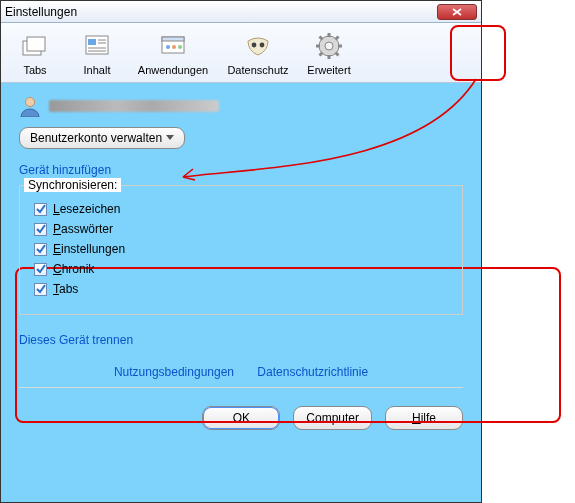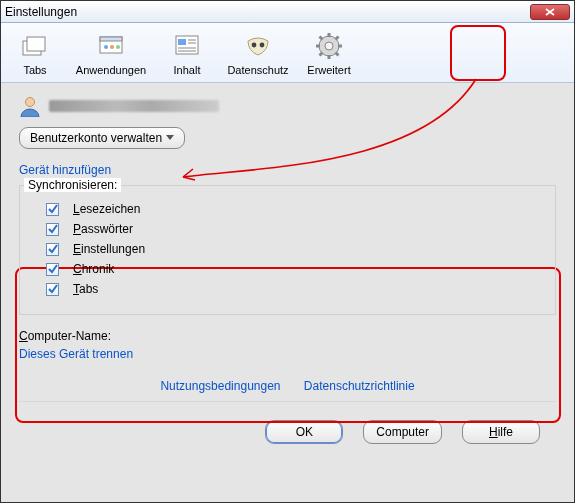--- a/index.html
+++ b/index.html
@@ -1,47 +1,47 @@
 <!DOCTYPE html>
 <html><head>
 <meta charset="utf-8">
 <style>
   * { box-sizing: border-box; margin: 0; padding: 0; font-family: "Segoe UI", Tahoma, sans-serif; font-size: 12px; }
   body { background: #fff; }
-  .window { width: 575px; height: 503px; border: 1px solid #333; background: #e5e5e5; position: relative; }
+  .window { width: 482px; height: 503px; border: 1px solid #333; background: #7dd3fc; position: relative; }
   .titlebar { height: 22px; background: linear-gradient(#fff, #e4ecf7); border-bottom: 1px solid #9db2cf; display: flex; align-items: center; padding: 0 4px; }
   .titlebar-title { flex: 1; color: #000; }
   .close-btn { width: 40px; height: 16px; background: linear-gradient(#e07070, #c03030); border: 1px solid #803030; border-radius: 3px; display: flex; align-items: center; justify-content: center; color: #fff; font-weight: bold; font-size: 10px; }
   .toolbar { height: 60px; background: linear-gradient(#f8fbff, #eaf1fb); border-bottom: 1px solid #b8c8dc; display: flex; align-items: center; padding: 0 4px; gap: 2px; }
   .tool-item { width: 70px; height: 54px; display: flex; flex-direction: column; align-items: center; justify-content: center; gap: 2px; border: 1px solid transparent; border-radius: 3px; cursor: pointer; }
   .tool-item.narrow { width: 60px; }
   .tool-item.selected { background: linear-gradient(#e8f0ff, #cde0ff); border: 1px solid #7da2ce; }
   .tool-item .icon-wrap { width: 32px; height: 32px; display: flex; align-items: center; justify-content: center; }
   .tool-label { font-size: 11px; color: #000; }
   .highlight-box { position: absolute; border: 2px solid #e00000; border-radius: 8px; pointer-events: none; }
   .content { padding: 8px 18px; position: relative; }
   .user-row { display: flex; align-items: center; gap: 8px; margin: 4px 0 10px 0; }
   .user-avatar { width: 22px; height: 22px; }
   .blur-text { width: 170px; height: 12px; background: linear-gradient(90deg, #999 0%, #bbb 40%, #aaa 60%, #ccc 100%); border-radius: 2px; filter: blur(1px); }
   .btn { display: inline-flex; align-items: center; gap: 4px; background: linear-gradient(#fefefe, #e6e6e6); border: 1px solid #8a8a8a; border-radius: 9px; padding: 3px 10px; cursor: pointer; }
   .btn-foot { min-width: 78px; justify-content: center; padding: 4px 12px; }
   .link { color: #0a53c9; cursor: pointer; }
   .link-row { margin: 14px 0 8px 0; }
   .fieldset { border: 1px solid #cfcfcf; padding: 10px 14px 12px 14px; margin-top: 4px; position: relative; }
   .fieldset-legend { position: absolute; top: -8px; left: 4px; background: #fff; padding: 0 4px; }
-  .check-row { display: flex; align-items: center; gap: 14px; margin: 6px 12px; }
+  .check-row { display: flex; align-items: center; gap: 6px; margin: 6px 0; }
   .chk { width: 13px; height: 13px; border: 1px solid #6a8bb5; background: linear-gradient(#fff, #e8f0ff); display: flex; align-items: center; justify-content: center; }
   .chk svg { display: block; }
   .underline-first::first-letter { text-decoration: underline; }
   .comp-row { display: flex; align-items: center; gap: 8px; margin: 14px 0 4px 0; }
   .text-input { flex: 1; border: 1px solid #a8b4c4; padding: 3px 6px; background: #fff; }
   .footer-links { text-align: center; margin: 18px 0 8px 0; }
   .footer-links .link { margin: 0 10px; }
   .hr { border: none; border-top: 1px solid #d8d8d8; margin: 6px 0 10px 0; }
-  .footer-buttons { display: flex; justify-content: flex-end; gap: 20px; padding: 0 34px 12px 0; }
+  .footer-buttons { display: flex; justify-content: flex-end; gap: 13px; padding: 0 18px 12px 0; }
   .btn-default { box-shadow: 0 0 0 1px #4a90ff inset; }
 </style>
 </head>
 <body>
 
 <div class="window">
 
   <div class="titlebar">
     <span class="titlebar-title">Einstellungen</span>
     <div class="close-btn">
@@ -54,44 +54,44 @@
   <div class="toolbar">
     <div class="tool-item narrow">
       <span class="icon-wrap">
         <svg width="28" height="26" viewBox="0 0 28 26">
             <rect x="2" y="8" width="18" height="14" fill="#fff" stroke="#888"></rect>
             <rect x="6" y="4" width="18" height="14" fill="#fefefe" stroke="#888"></rect>
           </svg>
       </span>
       <span class="tool-label">Tabs</span>
     </div>
-    <div class="tool-item" style="width:88px">
-      <span class="icon-wrap">
-        <svg width="28" height="26" viewBox="0 0 28 26">
-            <rect x="3" y="4" width="22" height="16" fill="#fff" stroke="#888"></rect>
-            <rect x="3" y="4" width="22" height="4" fill="#cfe0f5" stroke="#888"></rect>
-            <circle cx="9" cy="14" r="2" fill="#6aa6e8"></circle>
-            <circle cx="15" cy="14" r="2" fill="#e89a6a"></circle>
-            <circle cx="21" cy="14" r="2" fill="#8ad088"></circle>
-          </svg>
-      </span>
-      <span class="tool-label">Anwendungen</span>
-    </div>
     <div class="tool-item narrow">
       <span class="icon-wrap">
         <svg width="28" height="26" viewBox="0 0 28 26">
             <rect x="3" y="3" width="22" height="18" fill="#fff" stroke="#888"></rect>
             <rect x="5" y="6" width="8" height="6" fill="#6aa6e8"></rect>
             <line x1="15" y1="7" x2="23" y2="7" stroke="#888"></line>
             <line x1="15" y1="10" x2="23" y2="10" stroke="#888"></line>
             <line x1="5" y1="15" x2="23" y2="15" stroke="#888"></line>
             <line x1="5" y1="18" x2="23" y2="18" stroke="#888"></line>
           </svg>
       </span>
       <span class="tool-label">Inhalt</span>
+    </div>
+    <div class="tool-item" style="width:88px">
+      <span class="icon-wrap">
+        <svg width="28" height="26" viewBox="0 0 28 26">
+            <rect x="3" y="4" width="22" height="16" fill="#fff" stroke="#888"></rect>
+            <rect x="3" y="4" width="22" height="4" fill="#cfe0f5" stroke="#888"></rect>
+            <circle cx="9" cy="14" r="2" fill="#6aa6e8"></circle>
+            <circle cx="15" cy="14" r="2" fill="#e89a6a"></circle>
+            <circle cx="21" cy="14" r="2" fill="#8ad088"></circle>
+          </svg>
+      </span>
+      <span class="tool-label">Anwendungen</span>
     </div>
     <div class="tool-item" style="width:78px">
       <span class="icon-wrap">
         <svg width="28" height="26" viewBox="0 0 28 26">
             <path d="M4 8 Q14 2 24 8 Q24 18 14 22 Q4 18 4 8 Z" fill="#f0ead0" stroke="#b0a070"></path>
             <circle cx="10" cy="12" r="2.4" fill="#444"></circle>
             <circle cx="18" cy="12" r="2.4" fill="#444"></circle>
           </svg>
       </span>
       <span class="tool-label">Datenschutz</span>
@@ -187,21 +187,20 @@
         <span class="chk">
             <svg width="10" height="10" viewBox="0 0 10 10">
               <path d="M1 5 L4 8 L9 1" stroke="#2a6fc9" stroke-width="2" fill="none"></path>
             </svg>
           </span>
         <span class="underline-first">Tabs</span>
       </div>
     </div>
 
     <div class="comp-row">
-      <span class="underline-first">Computer-Name:</span>
     </div>
     <div><span class="link">Dieses Gerät trennen</span></div>
 
     <div class="footer-links">
       <span class="link">Nutzungsbedingungen</span>
       <span class="link">Datenschutzrichtlinie</span>
     </div>
 
     <hr class="hr">
   </div>

